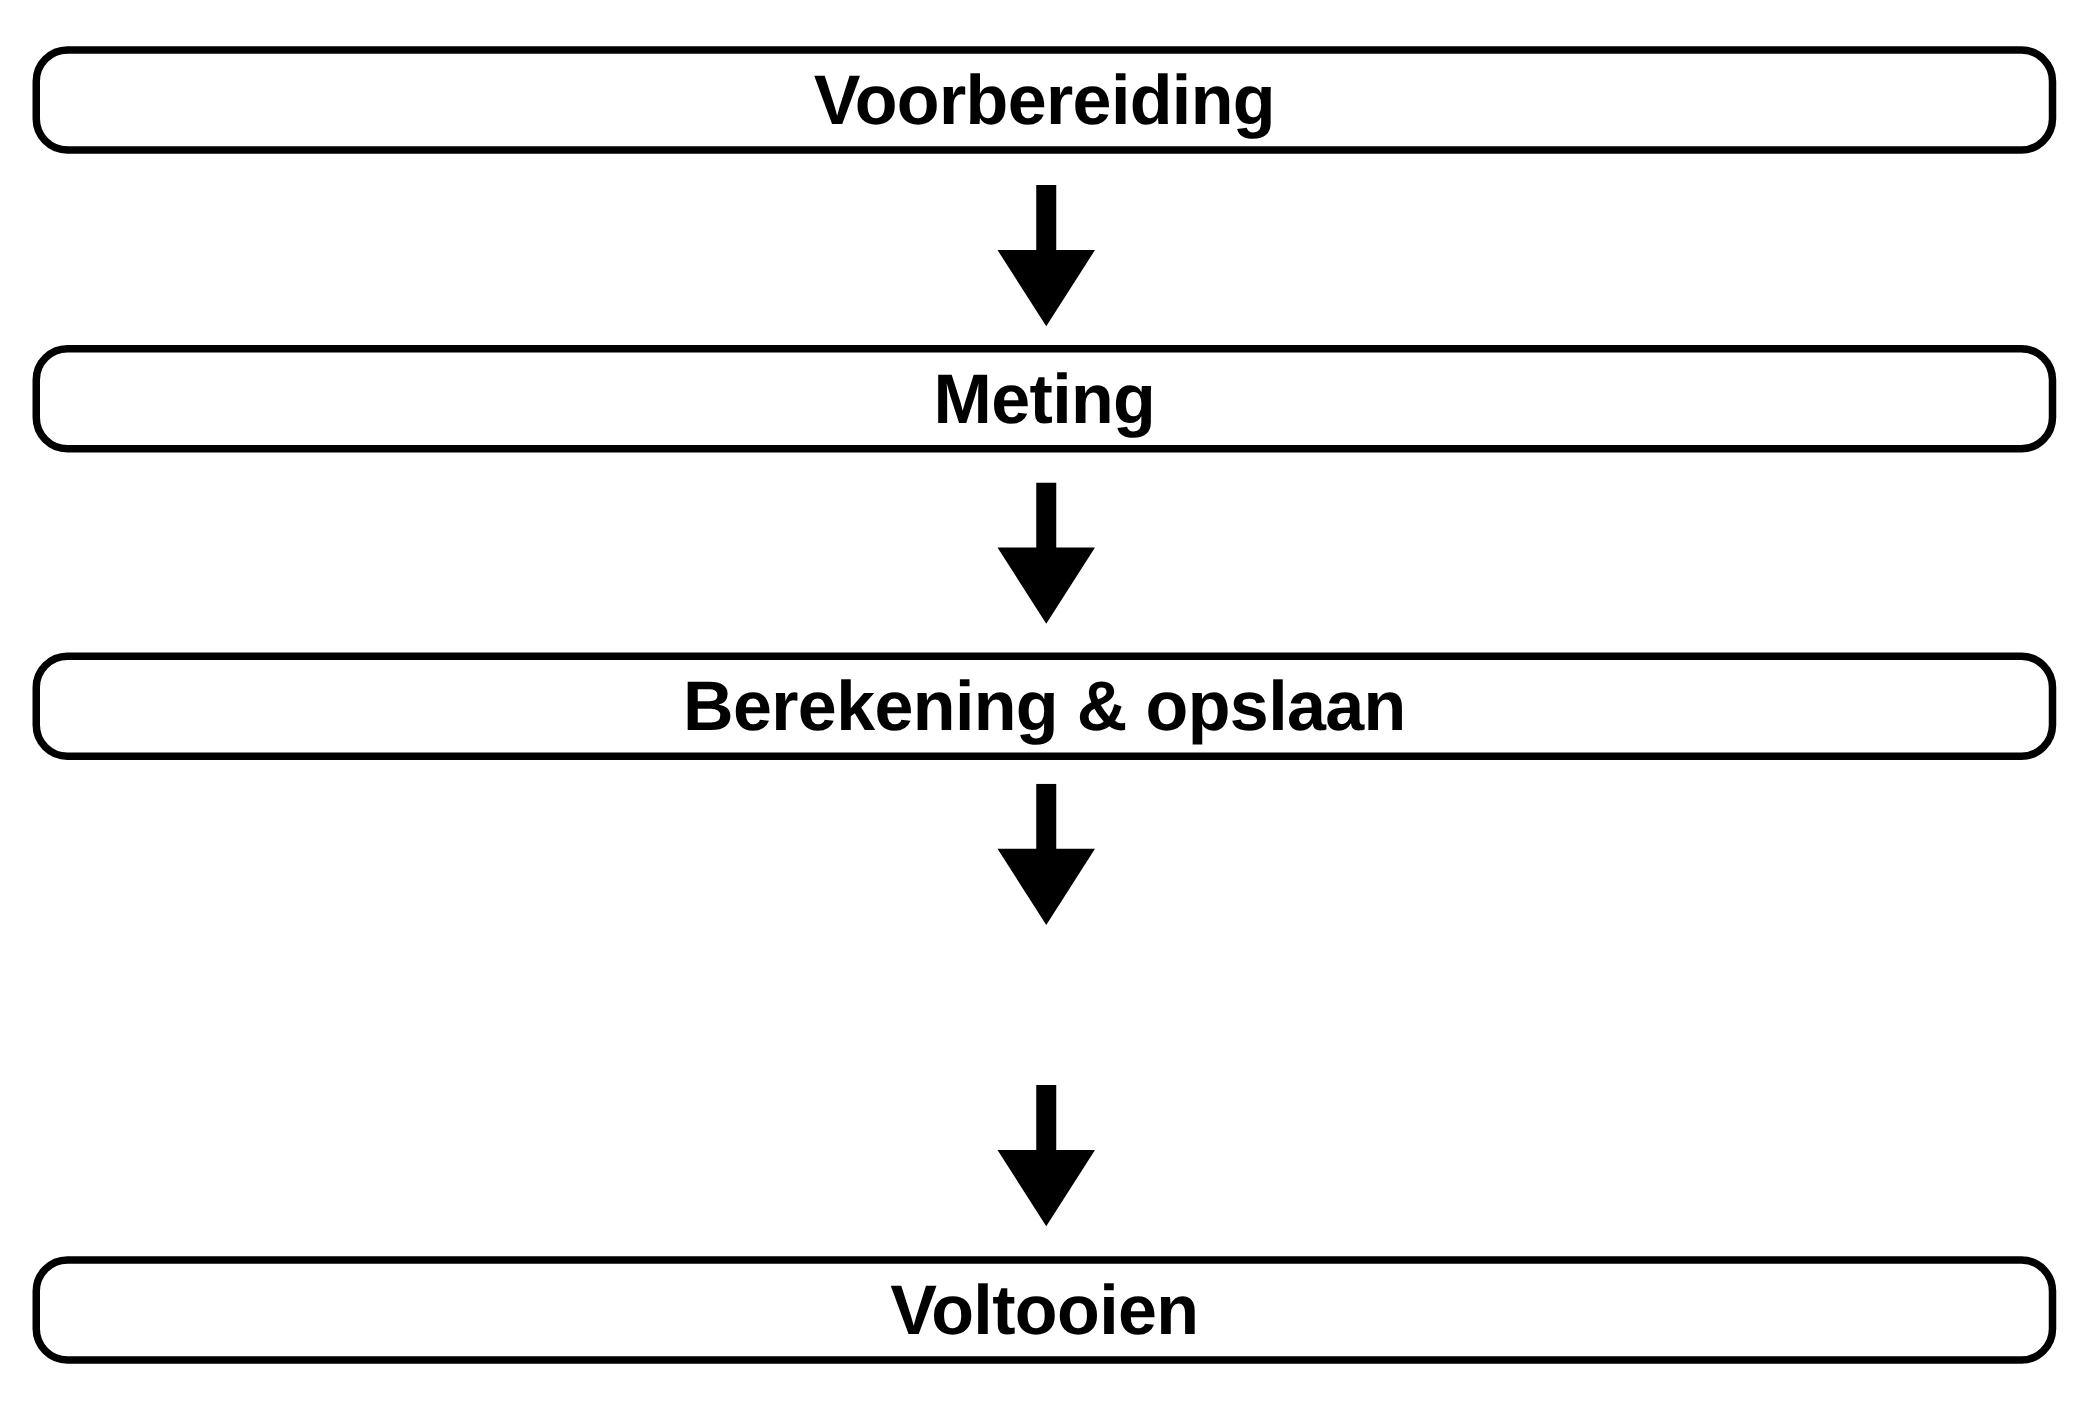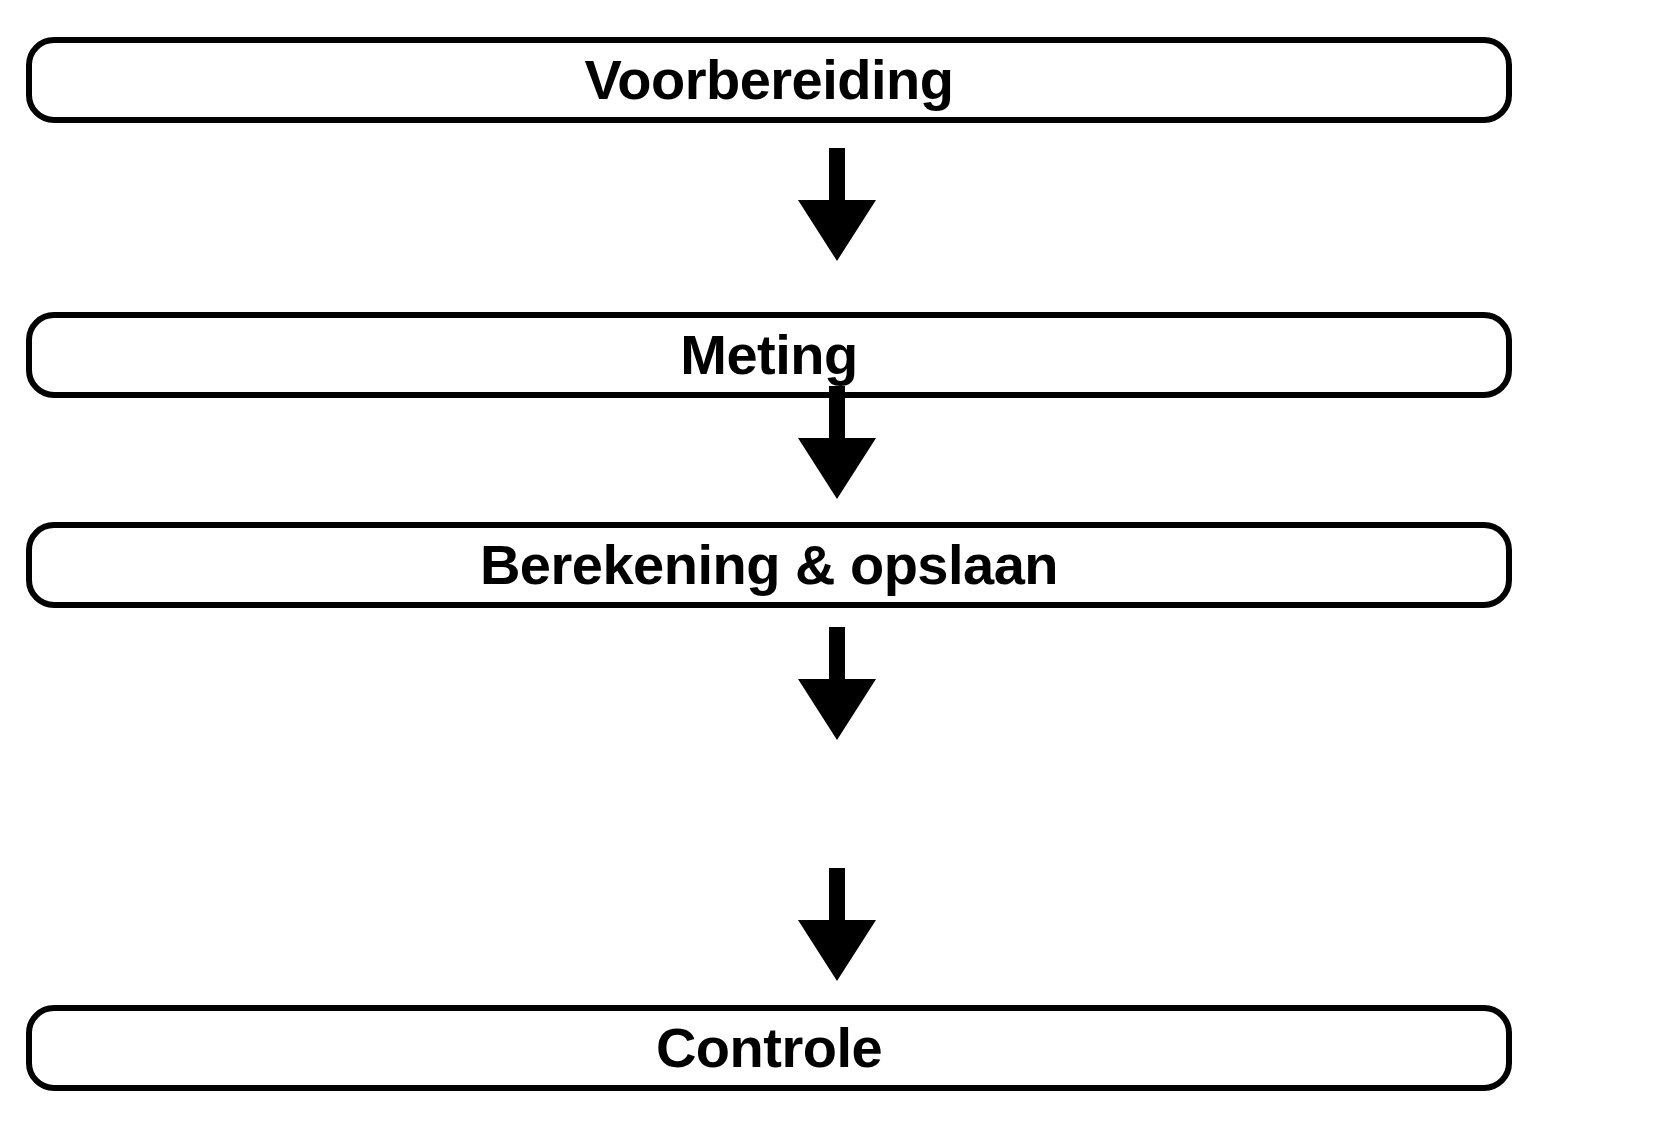--- a/index.html
+++ b/index.html
@@ -11,40 +11,40 @@
     position: relative;
     width: 1665px;
     height: 1134px;
     background: #ffffff;
     overflow: hidden;
     font-family: "Liberation Sans", sans-serif;
   }
   .flow-box {
     position: absolute;
     left: 26px;
-    width: 1486px;
+    width: 1619px;
     height: 86px;
     box-sizing: border-box;
     border: 6px solid #000000;
     border-radius: 28px;
     background: #ffffff;
     display: flex;
     align-items: center;
     justify-content: center;
   }
   .flow-label {
     font-size: 56px;
     font-weight: 700;
     line-height: 1;
     color: #000000;
     letter-spacing: -0.5px;
     white-space: nowrap;
   }
   .pos-step-1 { top: 37px; }
-  .pos-step-2 { top: 276px; margin-top: 36px; }
+  .pos-step-2 { top: 276px; }
   .pos-step-3 { top: 522px; }
   .pos-step-4 { top: 757px; }
   .pos-step-5 { top: 1005px; }
   .arrow {
     position: absolute;
     left: 797px;
     width: 80px;
     height: 114px;
     display: block;
   }
@@ -81,16 +81,16 @@
   <svg class="arrow pos-arrow-3" viewBox="0 0 80 114" xmlns="http://www.w3.org/2000/svg" aria-hidden="true">
     <path d="M32,0 L48,0 L48,52 L79,52 L40,113 L1,52 L32,52 Z" fill="#000000"></path>
   </svg>
 
 
   <svg class="arrow pos-arrow-4" viewBox="0 0 80 114" xmlns="http://www.w3.org/2000/svg" aria-hidden="true">
     <path d="M32,0 L48,0 L48,52 L79,52 L40,113 L1,52 L32,52 Z" fill="#000000"></path>
   </svg>
 
   <div class="flow-box pos-step-5">
-    <span class="flow-label">Controle</span>
+    <span class="flow-label">Voltooien</span>
   </div>
 
 </div>
 
 </body></html>

